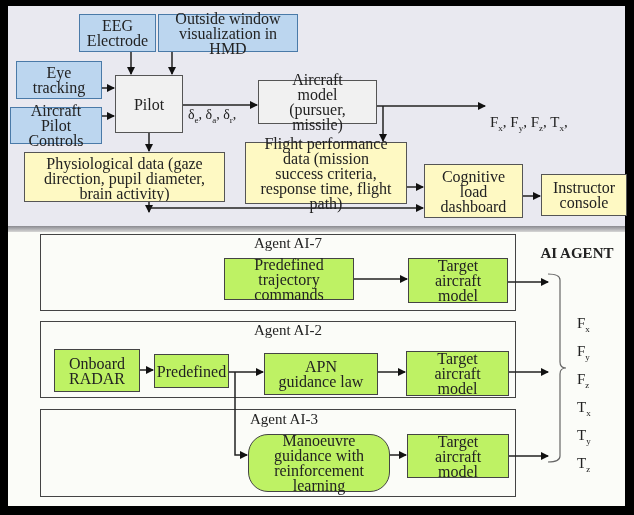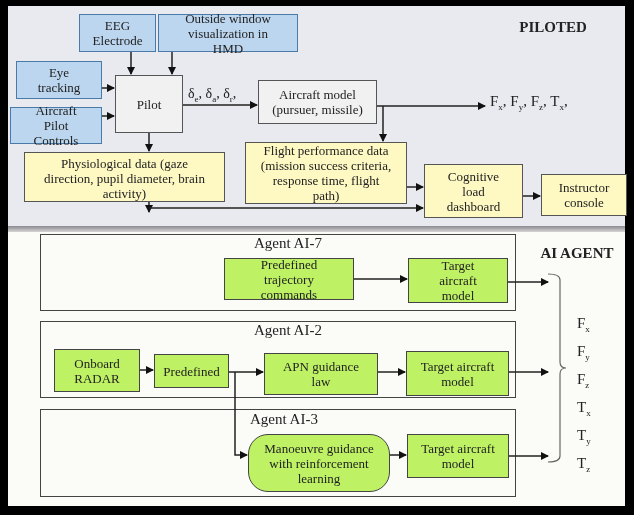--- a/index.html
+++ b/index.html
@@ -3,43 +3,42 @@
 <meta charset="utf-8">
 <style>
   html, body { margin:0; padding:0; }
   body { width:634px; height:515px; background:#000; position:relative; overflow:hidden;
          font-family:"Liberation Serif", "DejaVu Serif", serif; color:#222; }
   .panel-top { position:absolute; left:8px; top:6px; width:617px; height:222px; background:#e9e9f0; }
   .panel-bot { position:absolute; left:8px; top:232px; width:617px; height:274px; background:#fbfcf8; }
   .sep-shadow { position:absolute; left:8px; top:226px; width:617px; height:6px;
                 background:linear-gradient(#8a8a90,#d6d6d6); }
   .box { position:absolute; display:flex; align-items:center; justify-content:center; text-align:center;
-         box-sizing:border-box; font-size:13px; line-height:15px; padding:0 13px; }
+         box-sizing:border-box; font-size:16px; line-height:15px; padding:0 13px; }
   .blue { background:#bcd6ef; border:1.5px solid #4a7aa8; }
   .gray { background:#f1f1f1; border:1.5px solid #555; }
   .orange { background:#fef9c3; border:1.5px solid #555; }
   .green { background:#bef264; border:1.5px solid #444; }
   .agent { position:absolute; border:1.5px solid #444; box-sizing:border-box; background:transparent; }
   .agent-title { position:absolute; font-size:15px; }
   .title { position:absolute; font-weight:bold; font-size:15px; text-align:center; line-height:18px; }
-  .outlabel { position:absolute; font-size:14px; }
+  .outlabel { position:absolute; font-size:14px;margin-top:21px; }
   svg.wires { position:absolute; left:0; top:0; }
   .forces { position:absolute; left:577px; top:312px; font-size:15px; line-height:22px; }
   sub { font-size:9px; }
   .clip { overflow:hidden; }
 </style>
 </head>
 <body>
 
 <div class="panel-top"></div>
 <div class="sep-shadow"></div>
 <div class="panel-bot"></div>
 
 <div class="title" style="left:498px; top:18px; width:110px;">
-  <div>PILOTED</div>
 </div>
 <div class="title" style="left:532px; top:244px; width:90px;">AI AGENT</div>
 
 <div class="box blue" style="left:79px; top:14px; width:77px; height:38px;">EEG Electrode</div>
 <div class="box blue" style="left:158px; top:14px; width:140px; height:38px;">Outside window visualization in HMD</div>
 <div class="box blue" style="left:16px; top:61px; width:86px; height:38px;">Eye tracking</div>
 <div class="box blue" style="left:10px; top:107px; width:92px; height:37px;">Aircraft Pilot Controls</div>
 <div class="box gray" style="left:115px; top:75px; width:68px; height:58px;">Pilot</div>
 <div class="box gray" style="left:258px; top:80px; width:119px; height:44px;">Aircraft model (pursuer, missile)</div>
 <div class="box orange clip" style="left:24px; top:152px; width:201px; height:50px; align-items:flex-start; padding-top:3px;">Physiological data (gaze direction, pupil diameter, brain activity)</div>

